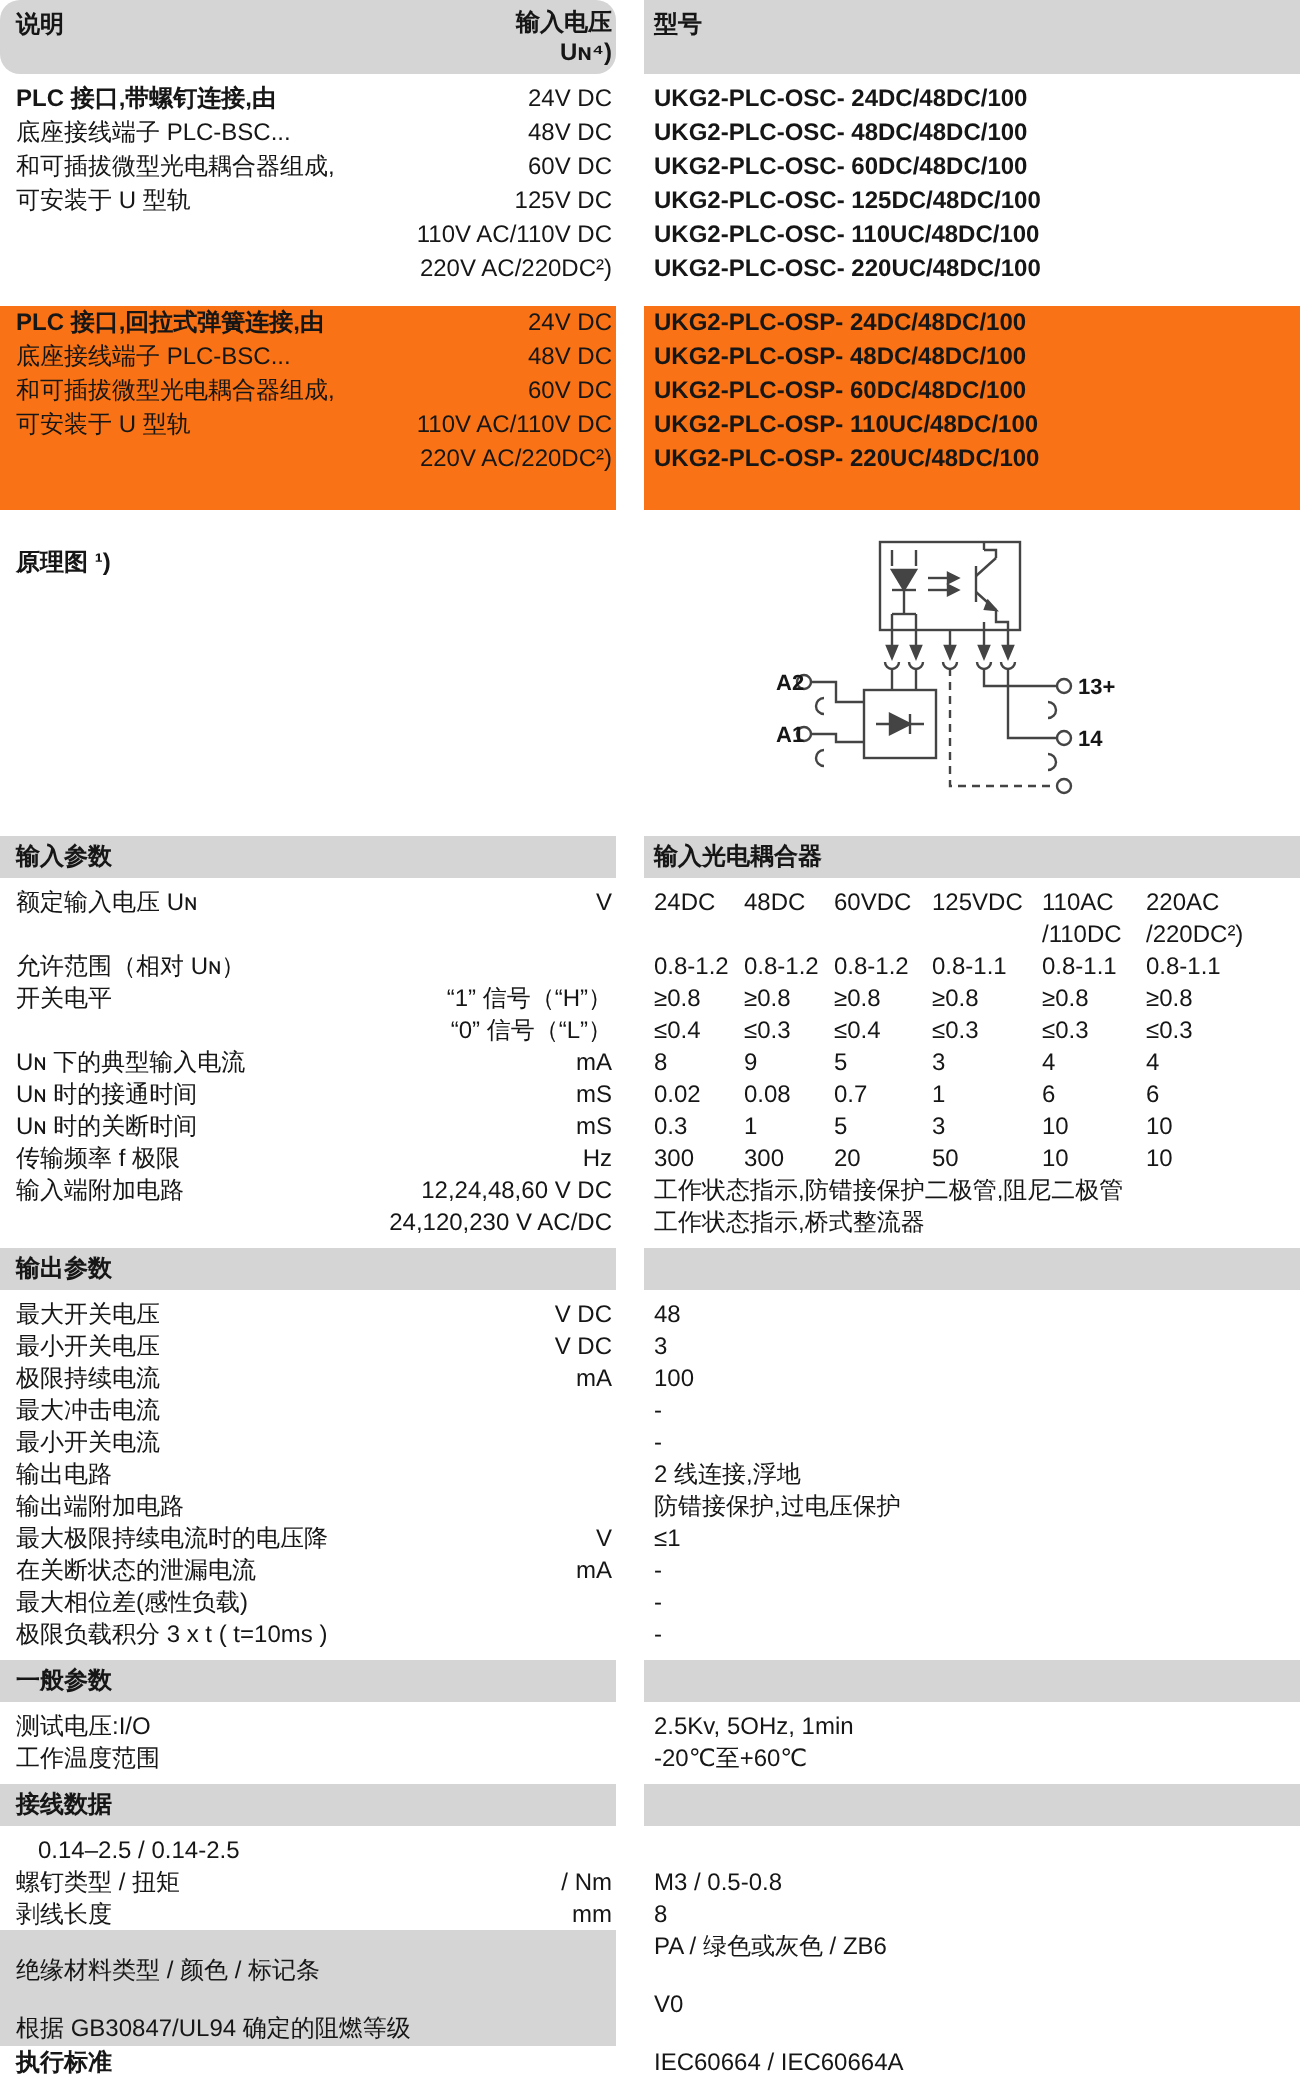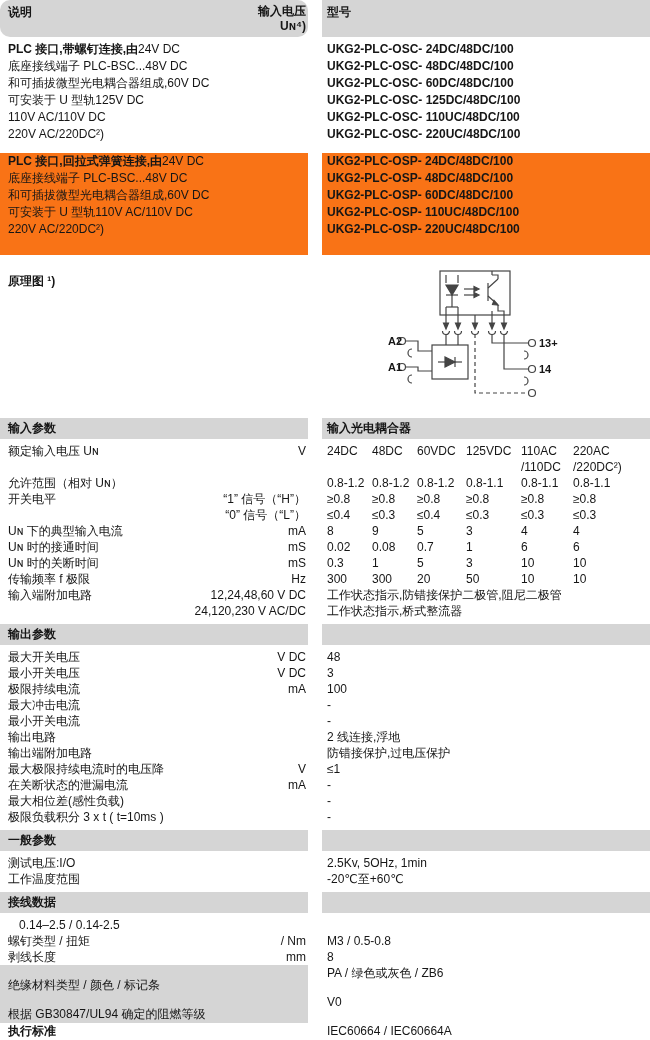--- a/index.html
+++ b/index.html
@@ -13,21 +13,21 @@
   .gap{flex:0 0 14px;}
   
   .thead{display:flex;margin:0 0 4px 0;}
   .thead .l{flex:0 0 308px;background:#d5d5d5;display:flex;justify-content:space-between;
             box-sizing:border-box;padding:4px 2px 3px 8px;font-weight:bold;border-radius:10px;}
   .thead .r{flex:1;background:#d5d5d5;box-sizing:border-box;padding:4px 0 3px 5px;font-weight:bold;}
   .volt-hdr{text-align:right;line-height:15px;}
   
   .tblock{margin-bottom:10px;}
   .prow{display:flex;line-height:17px;}
-  .prow .cl{flex:0 0 308px;display:flex;
+  .prow .cl{flex:0 0 308px;display:flex;justify-content:space-between;
             box-sizing:border-box;padding-left:8px;}
   .prow .cr{flex:1;box-sizing:border-box;padding-left:5px;font-weight:bold;}
   .prow .volt{text-align:right;white-space:nowrap;padding-right:2px;}
   .tblock.shaded .cl,.tblock.shaded .cr{background:#f97316;}
   
   .schem{position:relative;height:148px;margin-bottom:2px;}
   .schem-label{position:absolute;left:8px;top:8px;font-weight:bold;}
   .schem svg{position:absolute;left:388px;top:2px;}
   
   .sech{display:flex;margin:5px 0 4px 0;}

